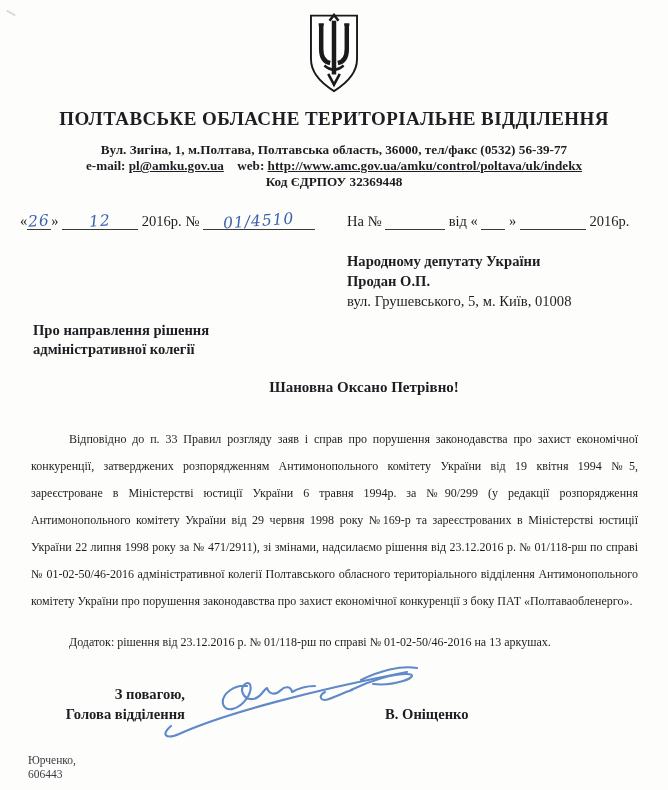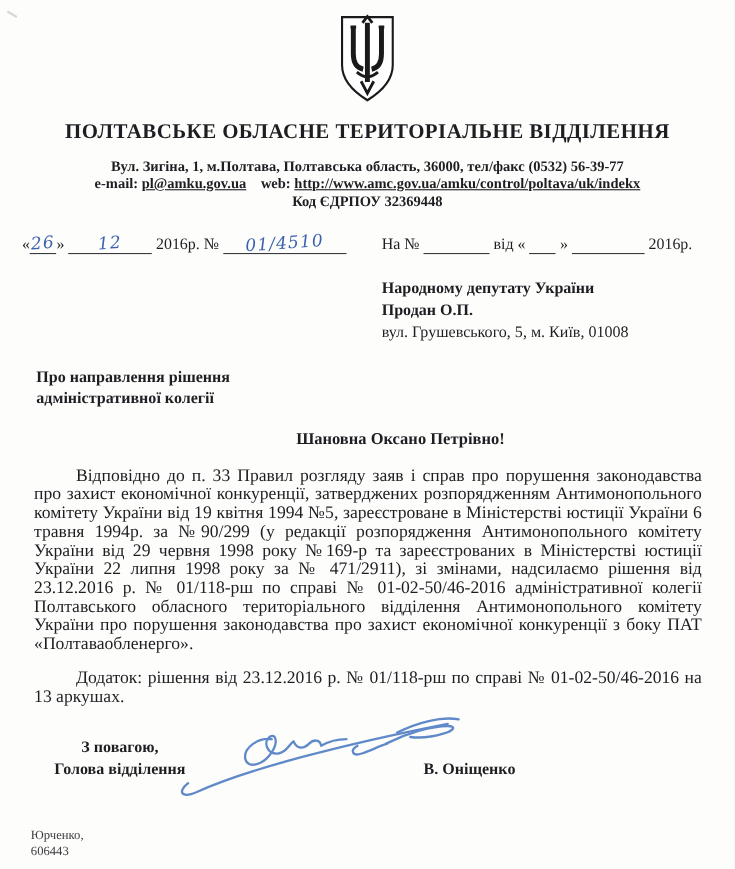--- a/index.html
+++ b/index.html
@@ -43,40 +43,40 @@
     font-family:"DejaVu Serif", serif; font-style:italic;
     color:#3c62ae; font-size:15.5px; transform:rotate(-4deg);
     letter-spacing:1px; line-height:14px;
   }
 
   
   .recipient { margin-left:347px; margin-top:16px; font-size:14.6px; line-height:20px; }
   .recipient .b { font-weight:bold; }
 
   
-  .subject { margin-left:33px; margin-top:22px; font-weight:bold;
+  .subject { margin-left:33px; margin-top:10px; font-weight:bold;
     font-size:14.6px; line-height:19px; }
 
   
   .salutation { margin-top:20px; padding-left:60px; text-align:center;
     font-weight:bold; font-size:15px; }
 
   
   .body-par, .attach-par {
-    margin:15px 30px 0 31px;
-    font-size:16px; line-height:17px;
+    margin:30px 30px 0 31px;
+    font-size:12px; line-height:27px;
     text-align:justify;
     text-indent:38px;
   }
   .attach-par { margin-top:14px; }
 
   
   .signoff { position:relative; margin:26px 30px 0 33px; height:92px;
     font-size:14.6px; font-weight:bold; }
-  .signoff-left { width:152px; text-align:center; line-height:20px; padding-top:2px; }
+  .signoff-left { width:152px; text-align:right; line-height:20px; padding-top:2px; }
   .signer { position:absolute; left:352px; top:24px; }
   .signature-svg { position:absolute; left:122px; top:-32px; pointer-events:none; }
 
   
   .footer { position:absolute; left:28px; bottom:9px;
     font-size:11.5px; line-height:13.5px; color:#3b3b40; }
 
   .scan-mark { position:absolute; left:6px; top:12px; width:10px; height:2px;
     background:#d8d8d6; transform:rotate(30deg); }
 </style>

